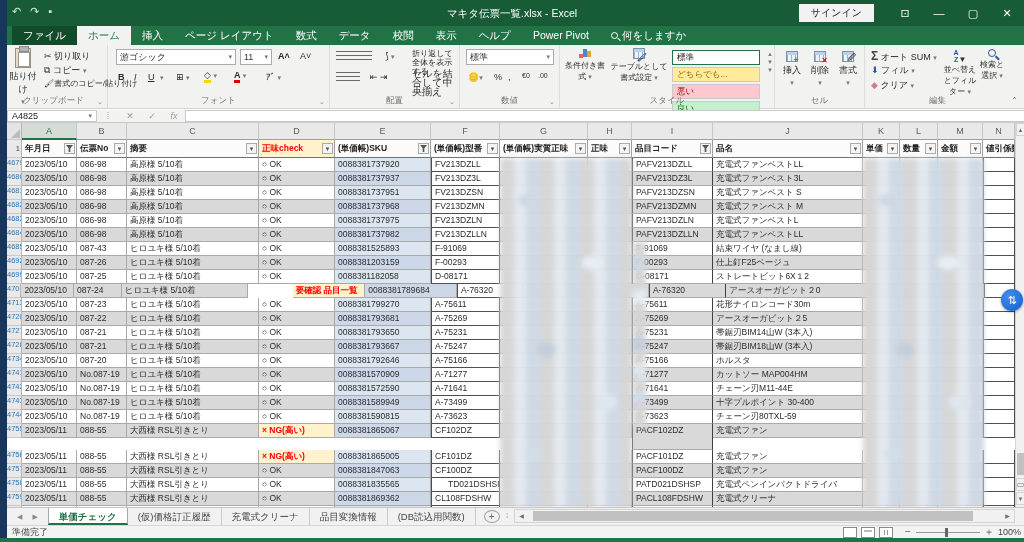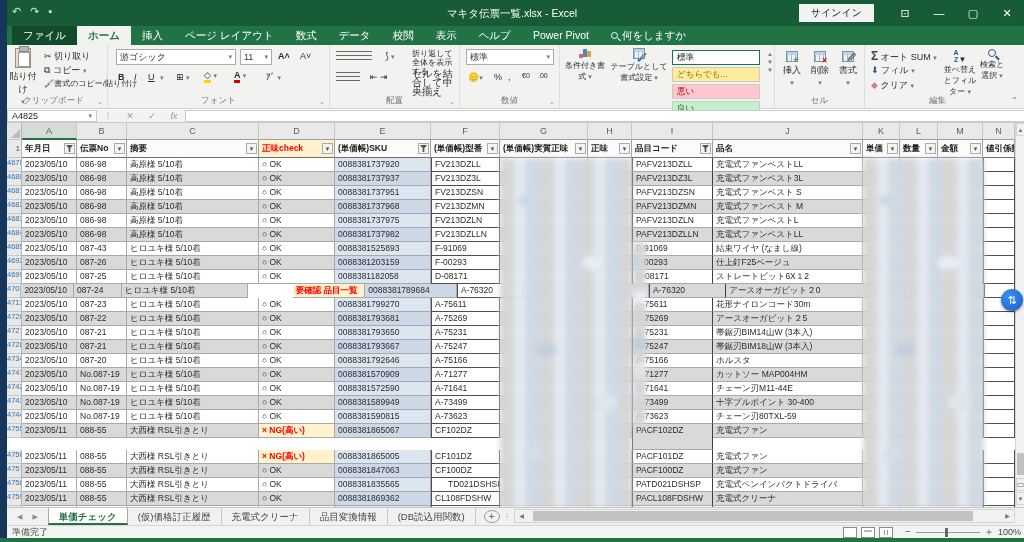--- a/index.html
+++ b/index.html
@@ -13,21 +13,21 @@
   #qat { left:12px; top:5px; height:16px; display:flex; gap:9px; color:#cfe3d6; font-size:11px; }
   #qat span { cursor:default; }
   #win-title { left:0; top:0; width:1024px; height:26px; text-align:center; line-height:26px; color:#fff; font-size:10.5px; }
   #signin { right:150px; top:4px; height:18px; padding:0 12px; background:#f2f2f2; color:#1e1e1e; line-height:18px; font-size:10px; }
   .winbtns { right:0; top:0; height:26px; display:flex; }
   .winbtn { width:34px; height:26px; color:#fff; text-align:center; line-height:26px; font-size:11px; }
 
   
   #tabrow { left:0; top:26px; width:1024px; height:19px; background:#217346; display:flex; align-items:flex-end; padding-left:12px; z-index:9; }
   .rtab { color:#fff; font-size:10.5px; padding:0 11px; height:19px; line-height:19px; white-space:nowrap; }
-  .rtab.active { background:#f2f3f1; color:#217346; font-weight:bold; }
+  .rtab.active { background:#f2f3f1; color:#217346; font-weight:normal; }
   .rtab.search .mag { display:inline-block; width:7px; height:7px; border:1.4px solid #fff; border-radius:50%; position:relative; margin-right:4px; }
   .rtab.search .mag::after { content:""; position:absolute; width:4px; height:1.4px; background:#fff; transform:rotate(45deg); left:5px; top:6px; }
   #comment-bubble { right:8px; top:30px; width:13px; height:10px; border:1.3px solid #fff; border-radius:2px; }
   #comment-bubble::after { content:""; position:absolute; left:2px; bottom:-4px; border:3px solid transparent; border-top-color:#fff; }
 
   
   #ribbon { left:0; top:45px; width:1024px; height:64px; background:#f2f3f1; border-bottom:1px solid #d2d4d2; z-index:8; }
   .rgroup { position:absolute; top:0; height:63px; border-right:1px solid #dcdedc; }
   .glabel { position:absolute; bottom:1px; width:100%; text-align:center; font-size:8.5px; color:#6e7370; }
   .gdlg { position:absolute; bottom:2px; right:2px; width:8px; height:8px; color:#8a8a8a; font-size:7px; line-height:8px; }
@@ -228,20 +228,21 @@
       <span class="grid-ico"><span class="mark" style="color:#2b579a">🖌</span></span><br>
       <span>テーブルとして書式設定</span> <span class="ddarrow">▾</span>
     </div>
     <div class="abs" style="left:112px;top:5px">
       <span class="sty sel">標準</span>
       <span class="sty neutral">どちらでも...</span><br>
       <span class="sty bad">悪い</span>
       <span class="sty good">良い</span>
     </div>
     <div class="abs" style="left:206px;top:5px;width:8px;font-size:6px;color:#777;text-align:center;line-height:8px">▲<br>▼<br>▼</div>
+    <div class="glabel">スタイル</div>
   </div>
 
   <div class="rgroup" style="left:775px;width:90px">
     <div class="bigbtn" style="left:4px;top:6px;width:26px">
       <span class="grid-ico"><span class="mark" style="color:#1f8a3b">＋</span></span><br>
       <span>挿入</span><br><span class="ddarrow">▾</span>
     </div>
     <div class="bigbtn" style="left:32px;top:6px;width:26px">
       <span class="grid-ico"><span class="mark" style="color:#c00000">✕</span></span><br>
       <span>削除</span><br><span class="ddarrow">▾</span>

